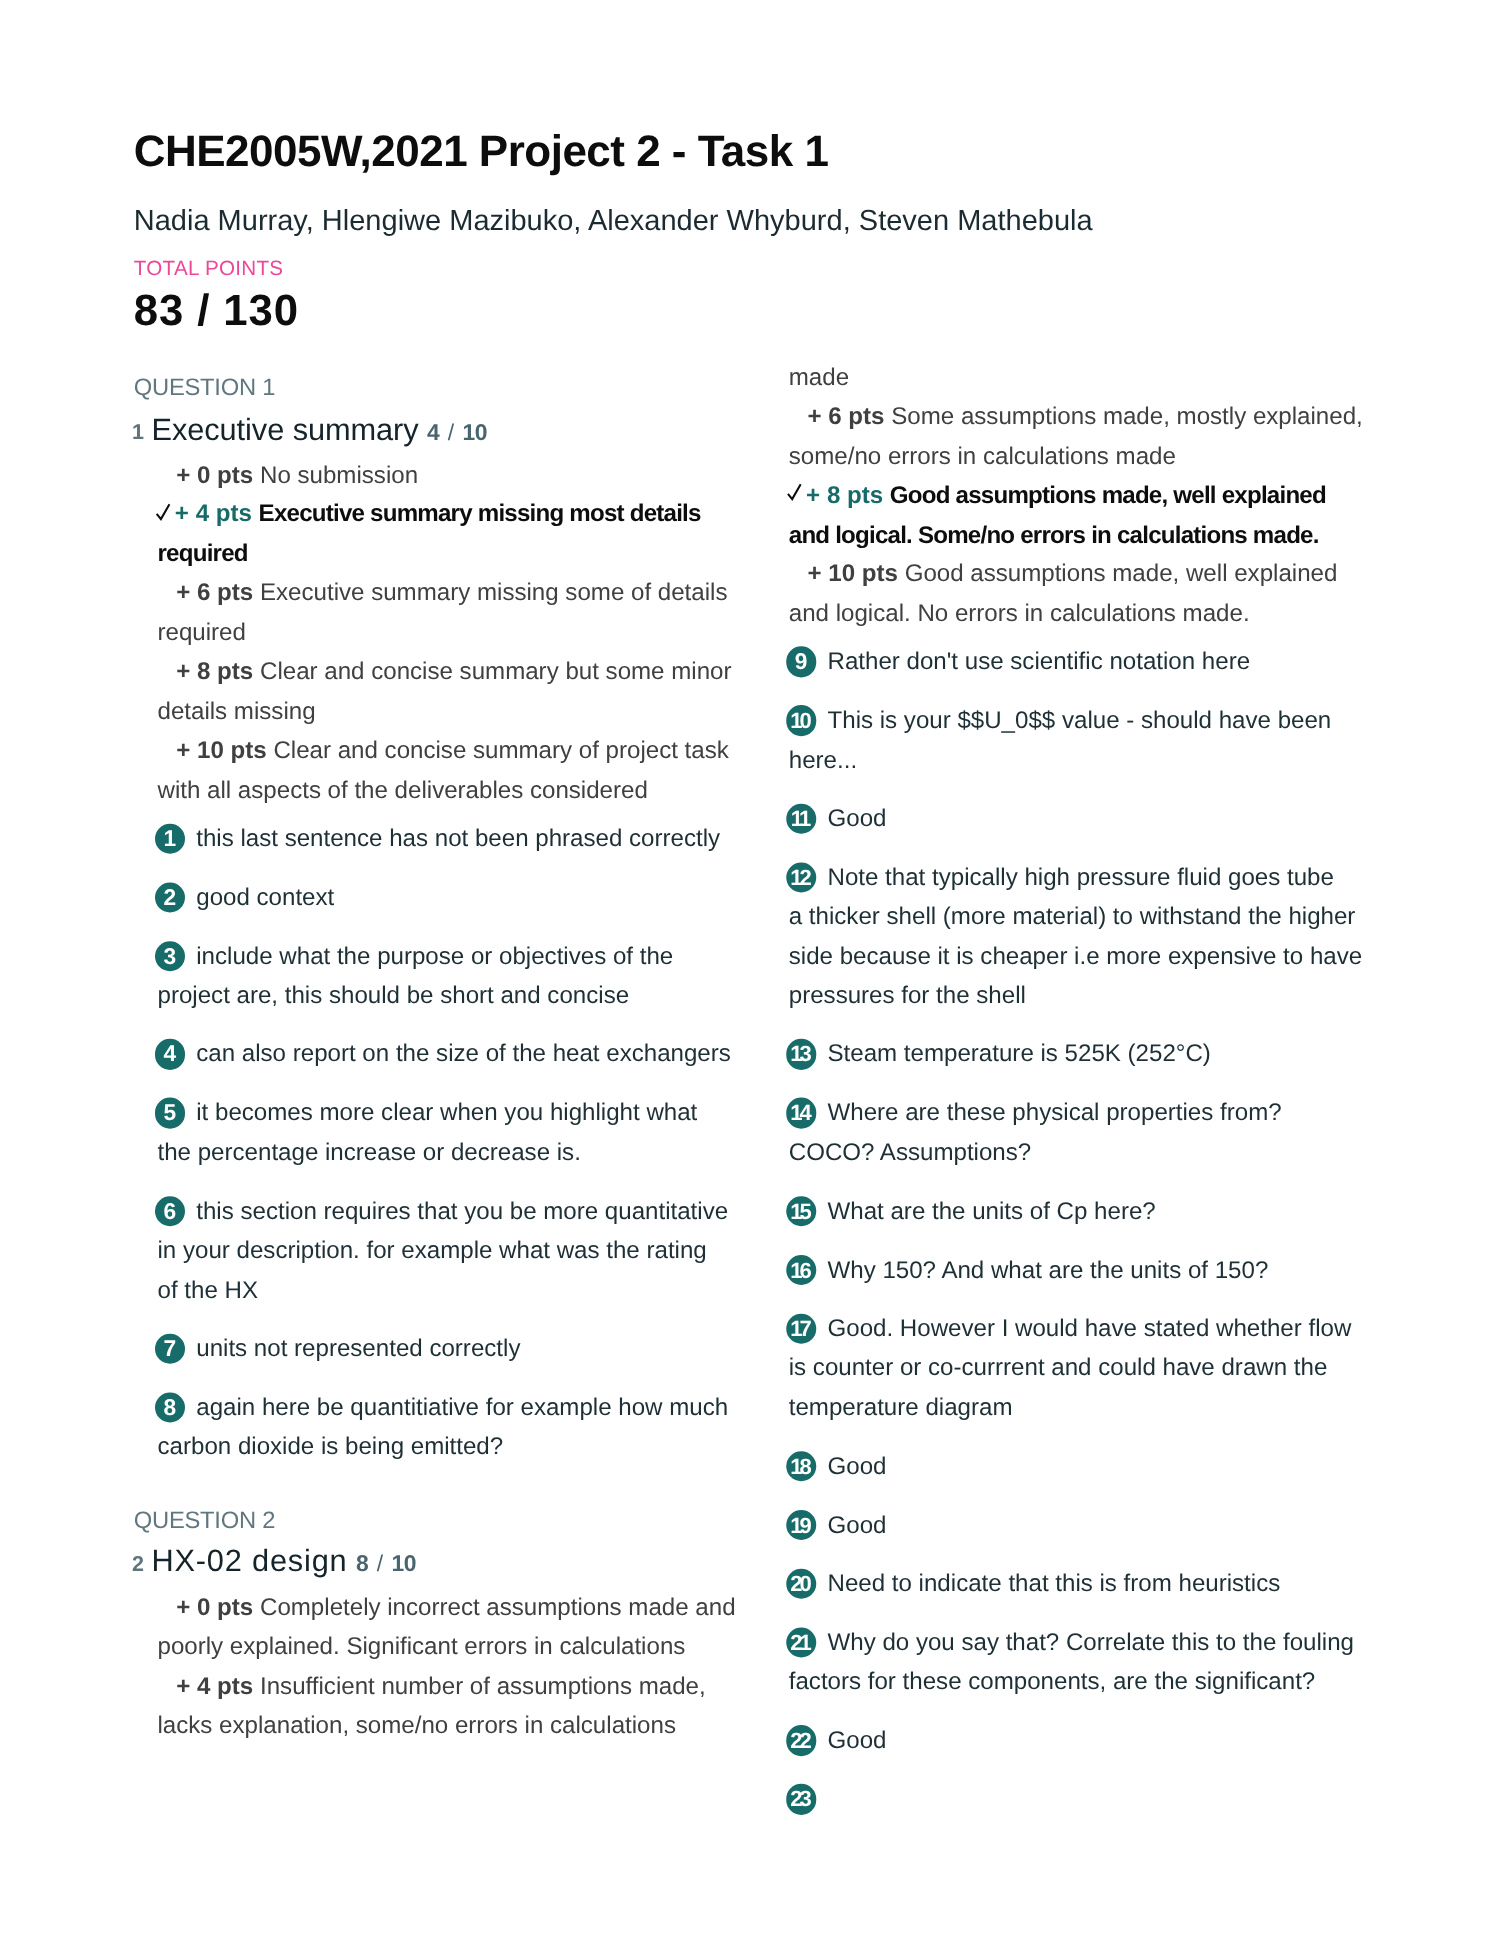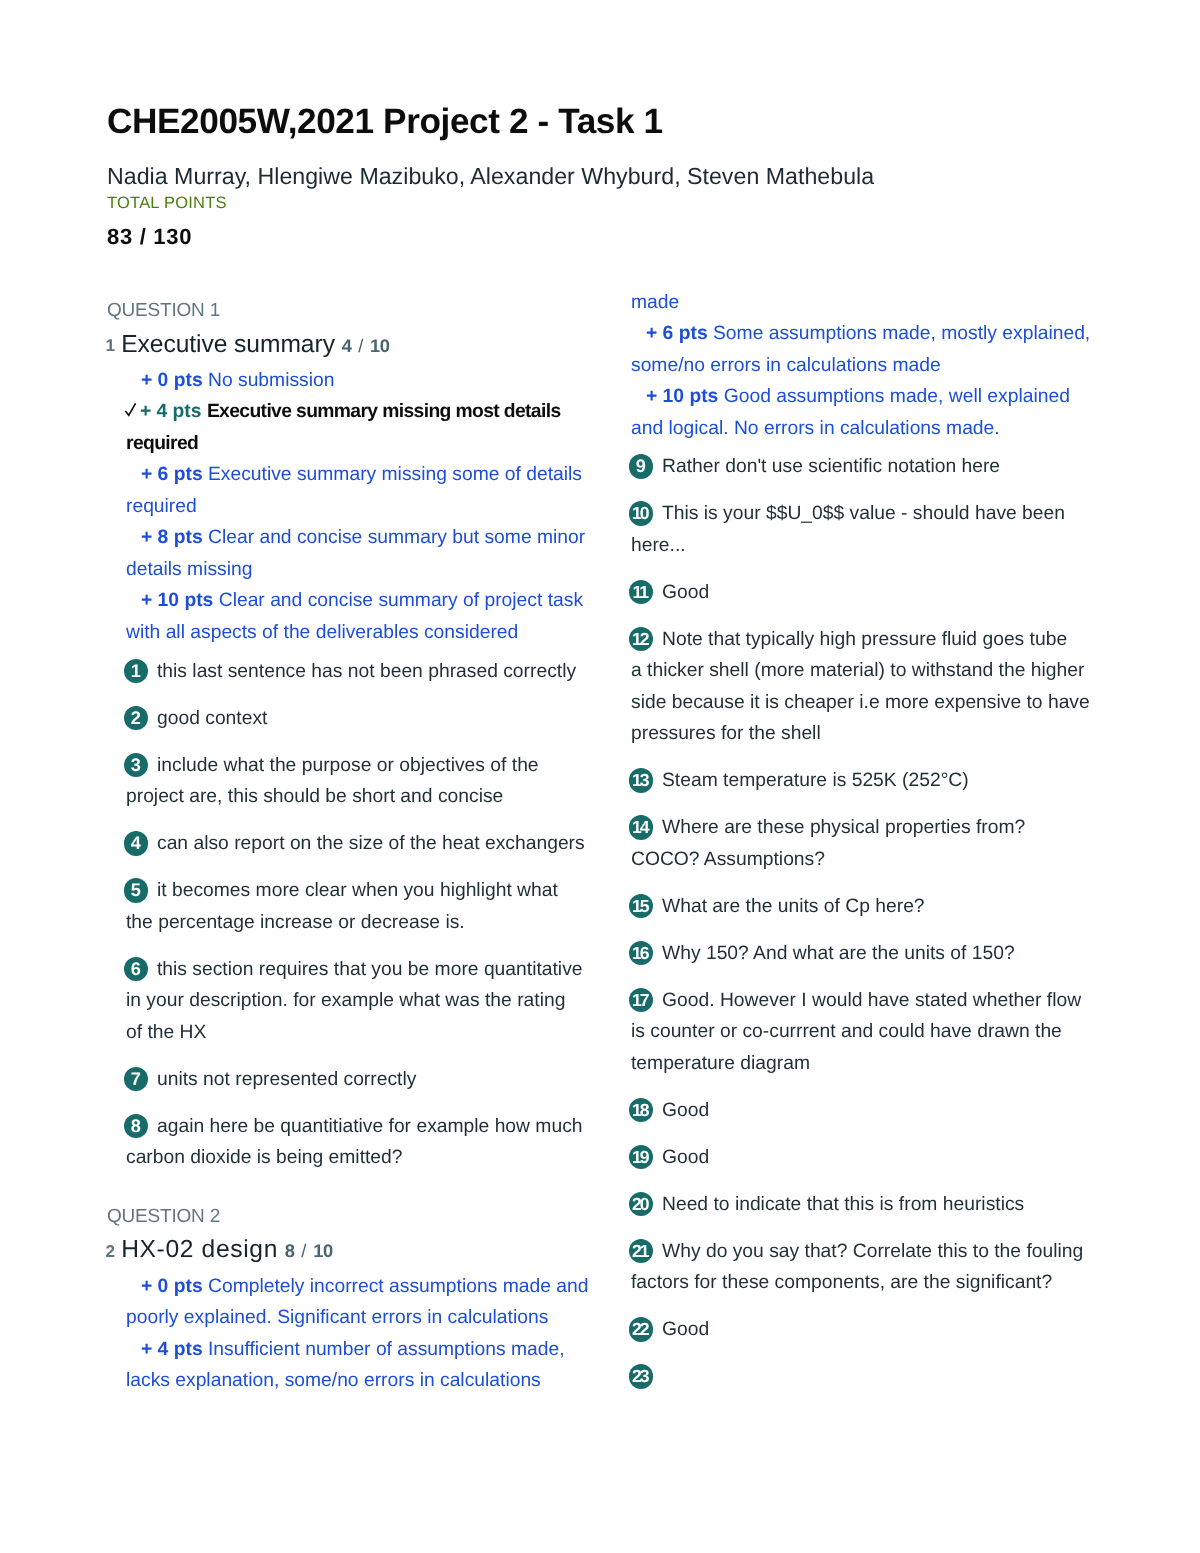--- a/index.html
+++ b/index.html
@@ -9,38 +9,38 @@
   body { width:1200px; height:1553px; background:#ffffff;
          font-family:"Liberation Sans", sans-serif; color:#1e2f35;
          -webkit-font-smoothing:antialiased; text-rendering:geometricPrecision; }
   .page { position:relative; width:1172px; height:1553px; overflow:hidden; background:#ffffff; }
 
   .hdr { position:absolute; left:107px; top:0; width:990px; }
   h1.title  { font-size:35.2px; font-weight:700; color:#0d0d0d; letter-spacing:-0.40px;
               line-height:34px; margin-top:104.5px; white-space:nowrap; }
   .authors  { font-size:23.2px; color:#1c2b31; line-height:26px; margin-top:24.5px;
               letter-spacing:0.01px; white-space:nowrap; }
-  .tp-label { font-size:16.5px; color:#4d7c0f; letter-spacing:0.22px; margin-top:5px; line-height:18px; }
-  .tp-val   { font-size:22px; font-weight:700; color:#0d0d0d; margin-top:12px; line-height:26px;
+  .tp-label { font-size:16.5px; color:#ec4899; letter-spacing:0.22px; margin-top:17px; line-height:18px; }
+  .tp-val   { font-size:35px; font-weight:700; color:#0d0d0d; margin-top:12px; line-height:26px;
               letter-spacing:0.7px; }
 
   .col { position:absolute; width:500px; }
   .qlabel { font-size:19px; color:#61767e; letter-spacing:-0.2px; line-height:22px; white-space:nowrap; }
   .qhead  { font-size:24.6px; color:#15232a; line-height:35px; font-weight:400; white-space:nowrap;
             margin-top:4.7px; letter-spacing:-0.05px; }
   .qhead .qnum   { font-size:17.2px; font-weight:700; color:#5f747c; letter-spacing:0px;
                    margin-right:4.6px; position:relative; top:-0.3px; left:-1.4px; }
   .qhead .qname  { font-weight:400; color:#15232a; }
   #q2head .qname { letter-spacing:0.65px; }
   .qhead .qscore { font-size:18.3px; font-weight:700; color:#4a6570; letter-spacing:-0.4px; }
   .qhead .qsep   { font-size:18.3px; font-weight:400; color:#4a6570; }
   .qhead .qmax   { font-size:18.3px; font-weight:700; color:#4a6570; letter-spacing:-0.4px; }
 
   .rubs { margin-left:19px; margin-top:1.3px; }
-  .rub  { font-size:19.3px; line-height:31.5px; color:#1d4ed8; white-space:nowrap; }
+  .rub  { font-size:19.3px; line-height:31.5px; color:#404040; white-space:nowrap; }
   .rub .l1 { padding-left:15px; display:block; }
   .rub .ln { display:block; }
   .rub.sel { color:#0d0d0d; }
   .rub.sel .l1 { padding-left:0; }
   .rub .chk { display:inline-block; width:13.9px; height:15px; vertical-align:baseline;
               position:relative; top:-0.6px; left:-2.0px; }
   .rub .pts { font-weight:700; letter-spacing:-0.0px; }
   .rub.sel .pts { color:#166b69; }
   .rub.sel .txt, .rub.sel .ln { font-weight:700; color:#0d0d0d; letter-spacing:-0.62px; }
 
@@ -151,20 +151,26 @@
     <div class="contd">
       <div class="rub">
           <span class="ln">made</span>
         </div>
     </div>
     <div class="rubs" style="margin-top:0">
       <div class="rub">
           <span class="l1"><span class="pts">+ 6 pts</span> <span class="txt">Some assumptions made, mostly explained,</span></span>
           <span class="ln">some/no errors in calculations made</span>
         </div>
+      <div class="rub sel">
+          <span class="l1"><span class="chk"><svg viewBox="0 0 12 15" width="12.9" height="15.0" aria-hidden="true">
+                <path d="M0.9 9.1 L4.3 13.3 L11.1 1.4" fill="none" stroke="#0d0d0d" stroke-width="1.65" stroke-linecap="butt" stroke-linejoin="miter"></path>
+              </svg></span><span class="pts">+ 8 pts</span> <span class="txt">Good assumptions made, well explained</span></span>
+          <span class="ln">and logical. Some/no errors in calculations made.</span>
+        </div>
       <div class="rub">
           <span class="l1"><span class="pts">+ 10 pts</span> <span class="txt">Good assumptions made, well explained</span></span>
           <span class="ln">and logical. No errors in calculations made.</span>
         </div>
     </div>
     <div class="cmts">
       <div class="cmt first">
           <span class="badge">9</span>
           <span class="l1">Rather don't use scientific notation here</span>
         </div>

